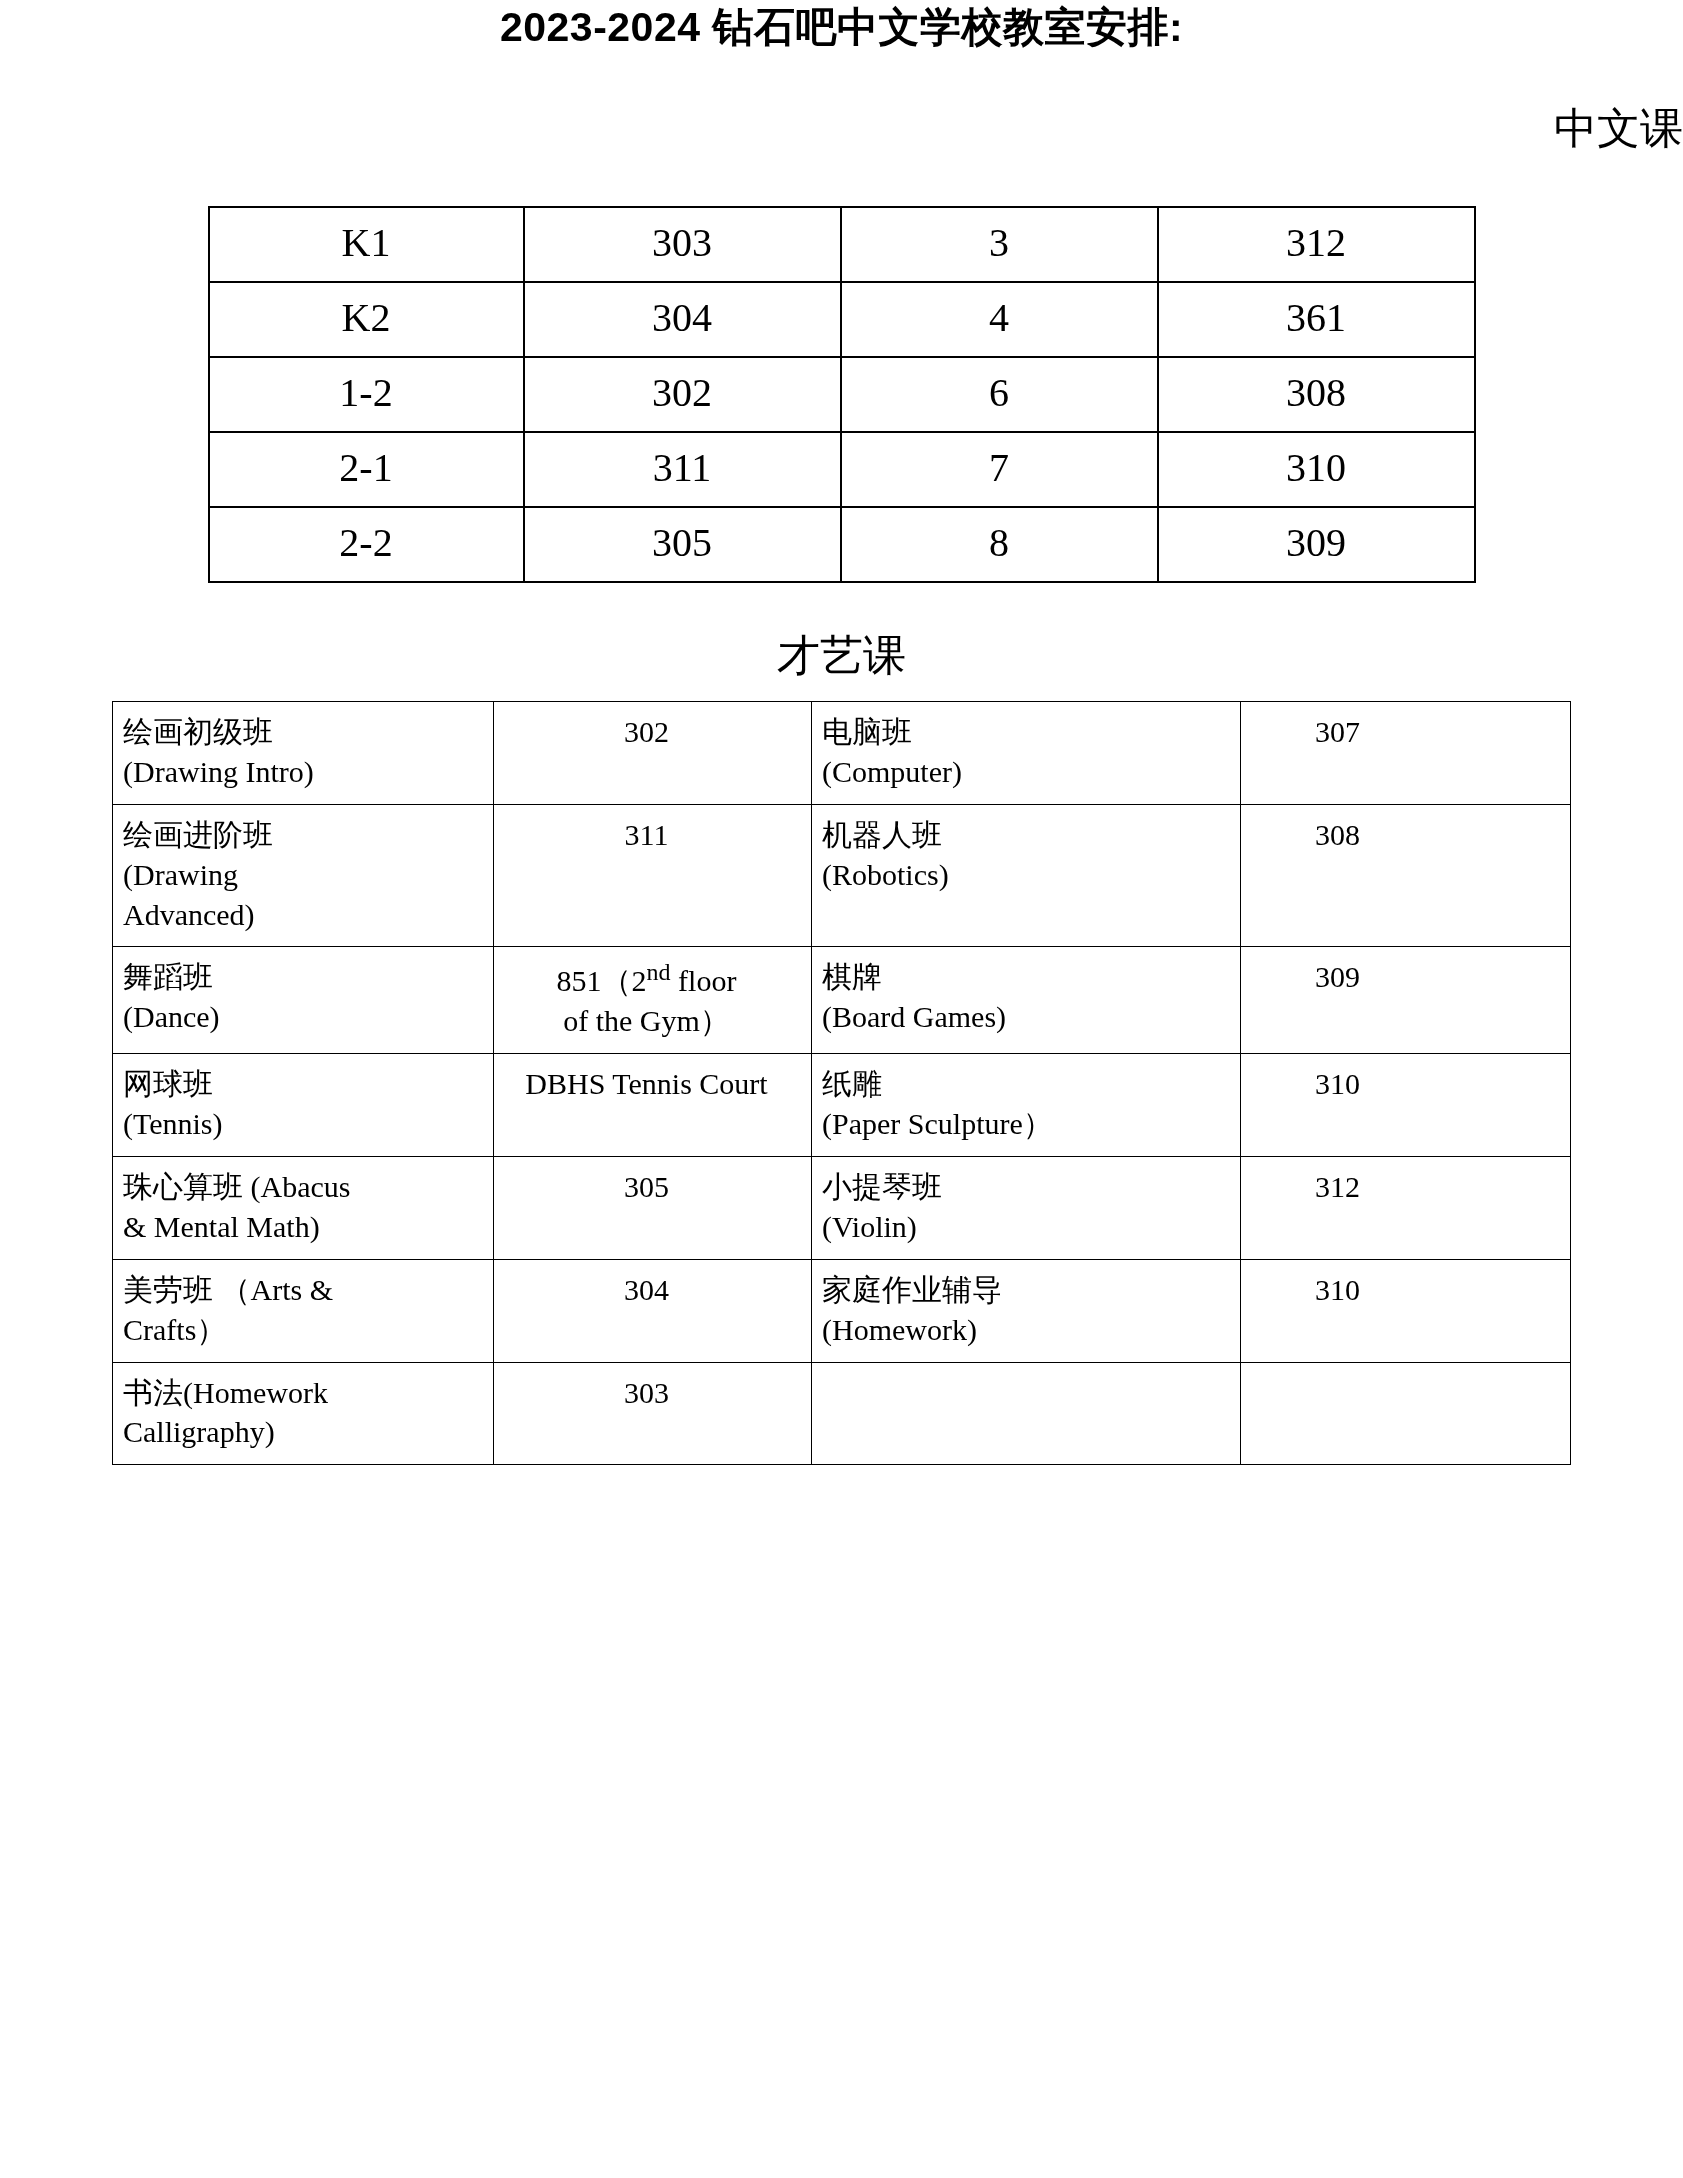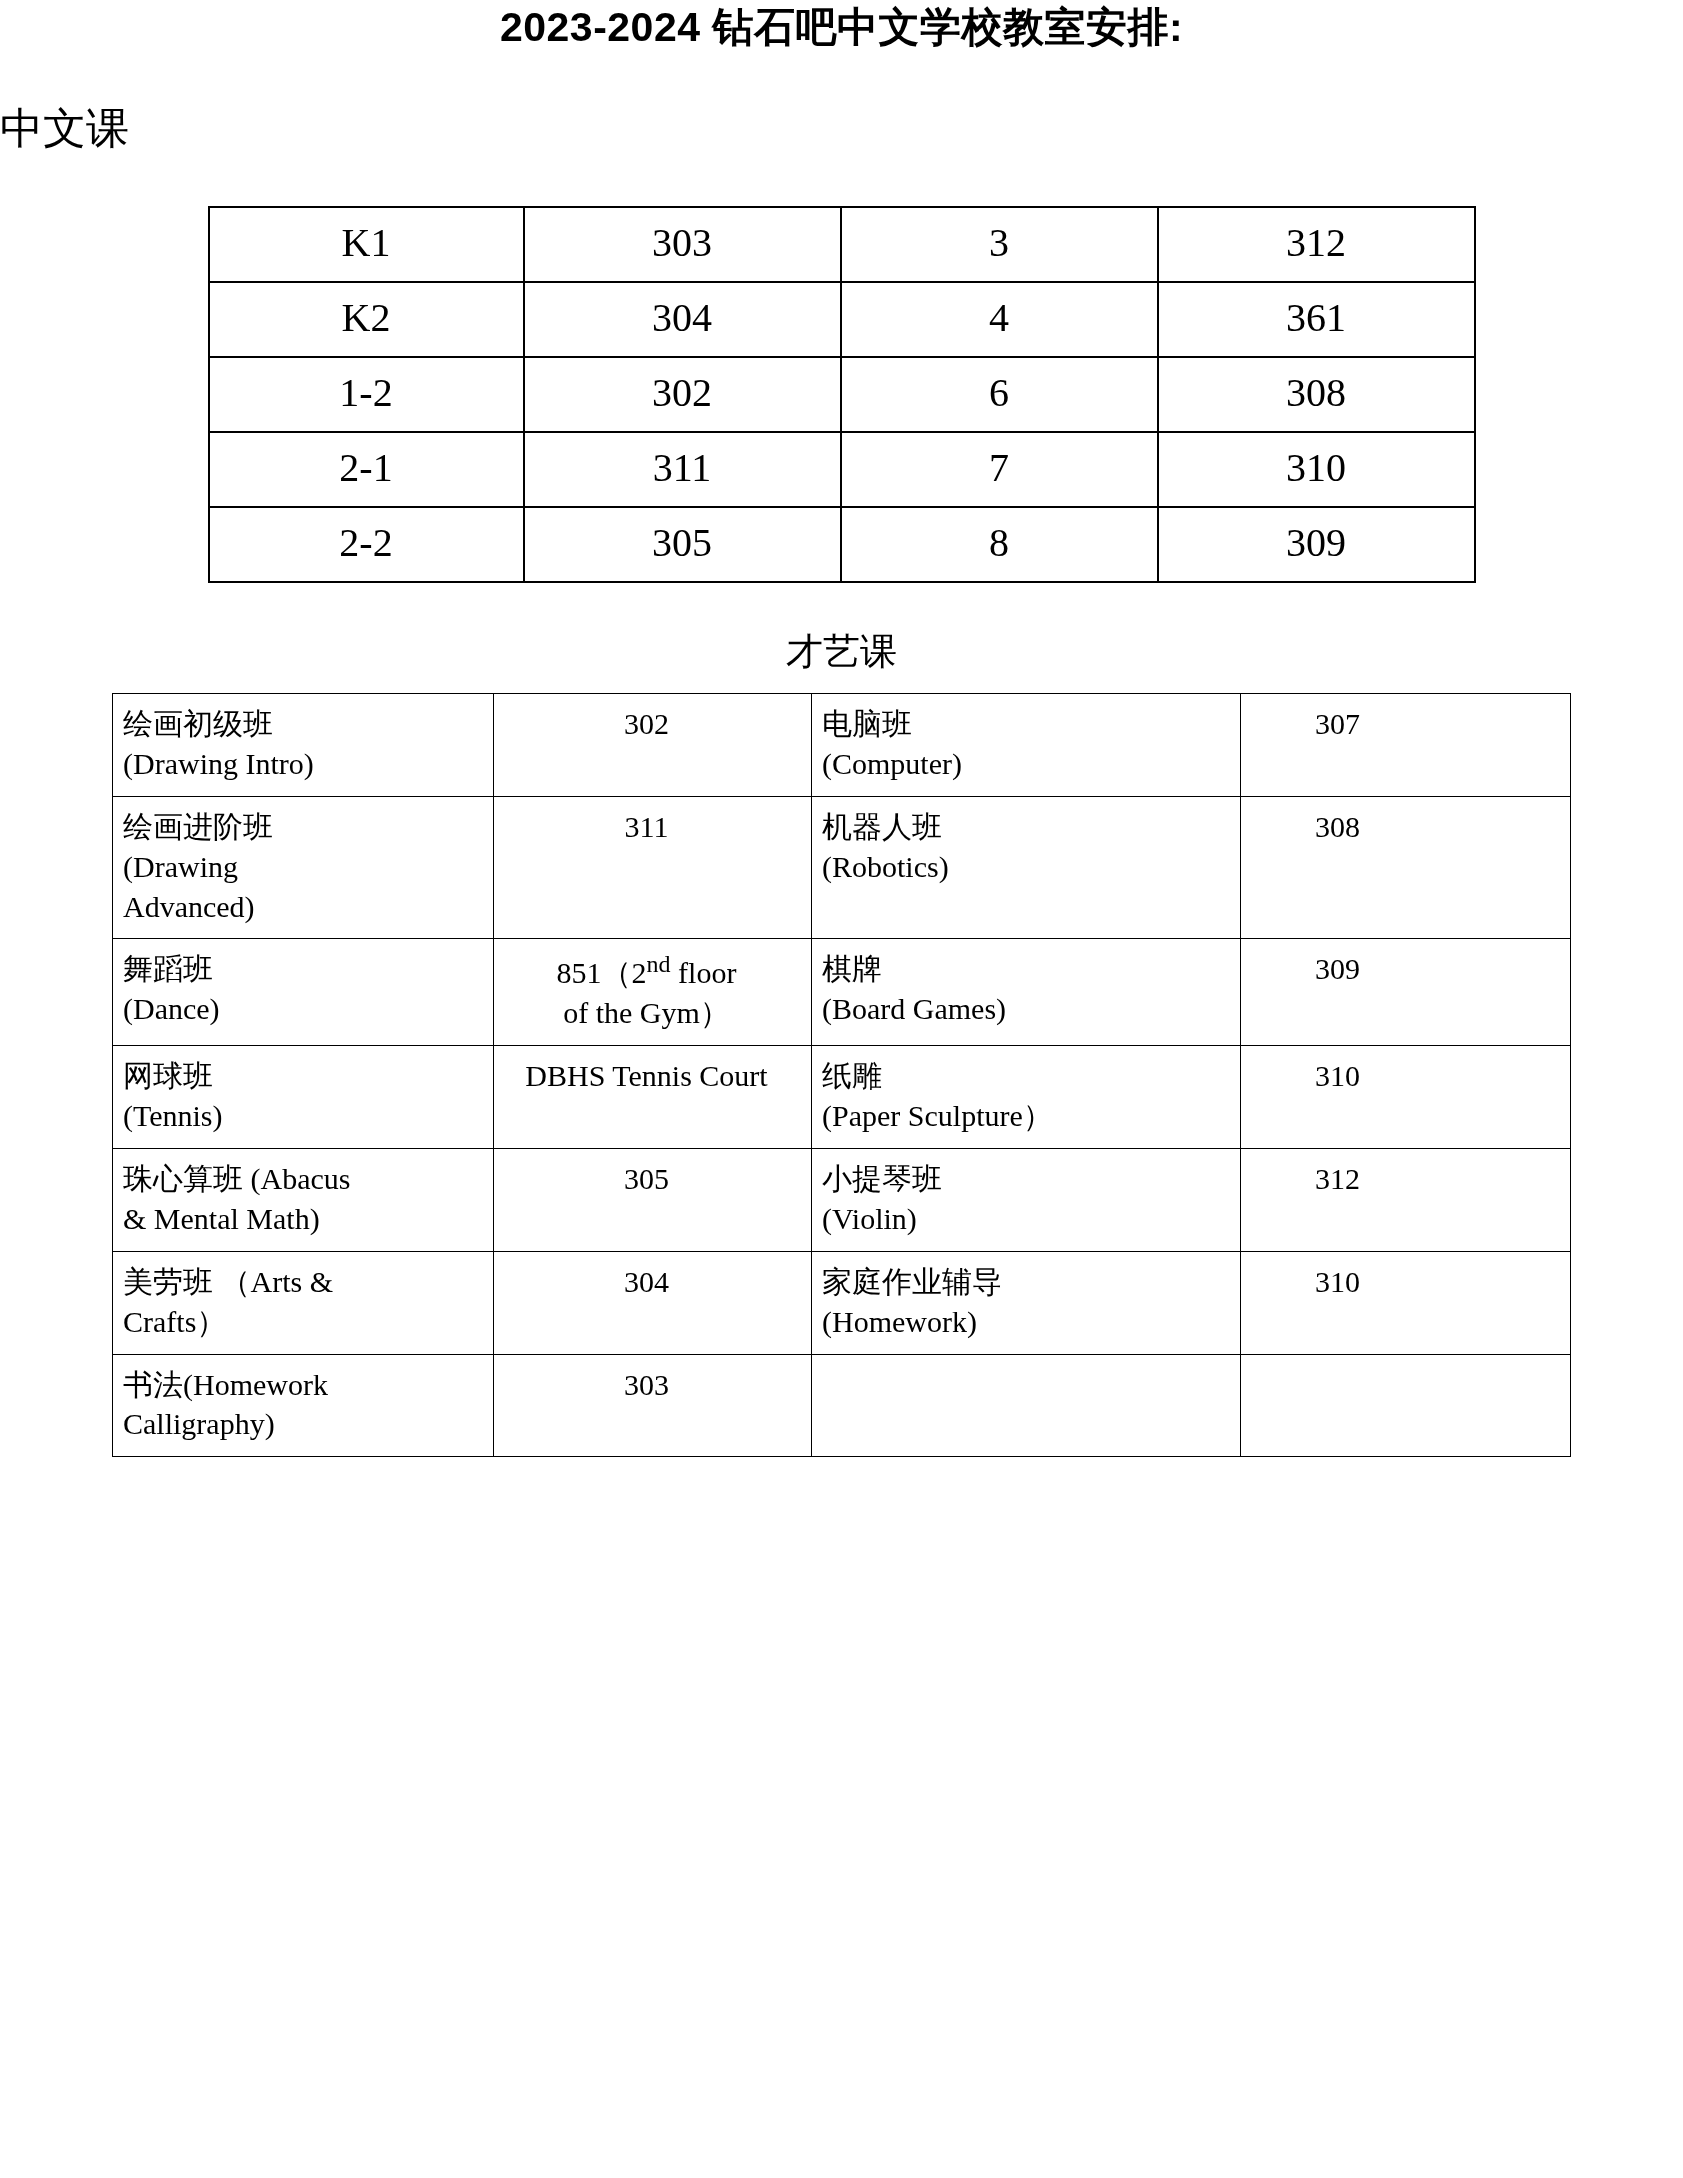--- a/index.html
+++ b/index.html
@@ -23,32 +23,32 @@
   }
   .title-main {
     text-align: center;
     font-family: "Liberation Sans", sans-serif;
     font-weight: bold;
     font-size: 41px;
     letter-spacing: 0.5px;
     margin: 0;
   }
   .title-sub {
-    text-align: left;
+    text-align: right;
     font-family: "Liberation Sans", sans-serif;
     font-weight: normal;
     font-size: 43px;
     margin: 0;
     padding-top: 45px;
   }
   .title-sub2 {
     text-align: center;
     font-family: "Liberation Sans", sans-serif;
     font-weight: normal;
-    font-size: 37px;
+    font-size: 43px;
     margin: 0;
     padding-top: 32px;
     padding-bottom: 16px;
   }
 
   
   table.cn-table {
     border-collapse: collapse;
     margin: 12px auto;
     margin-top: 48px;

